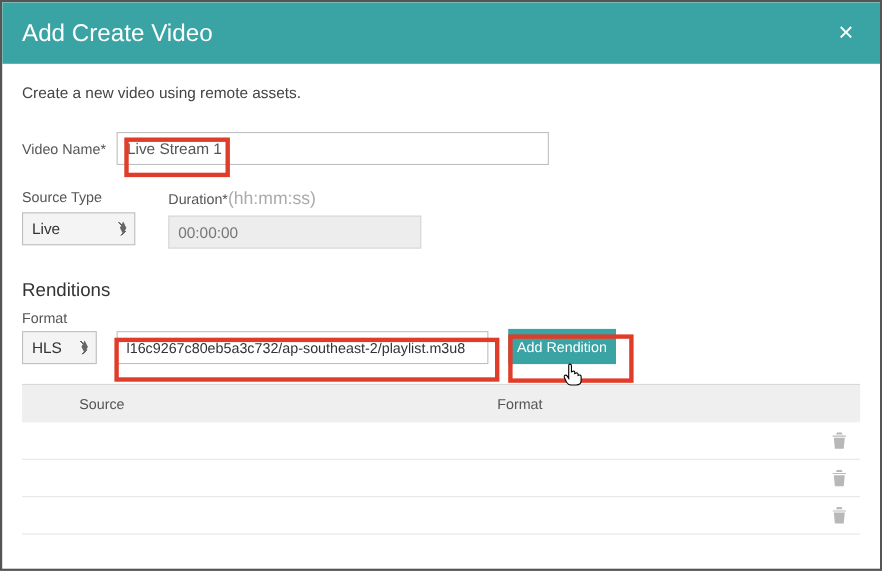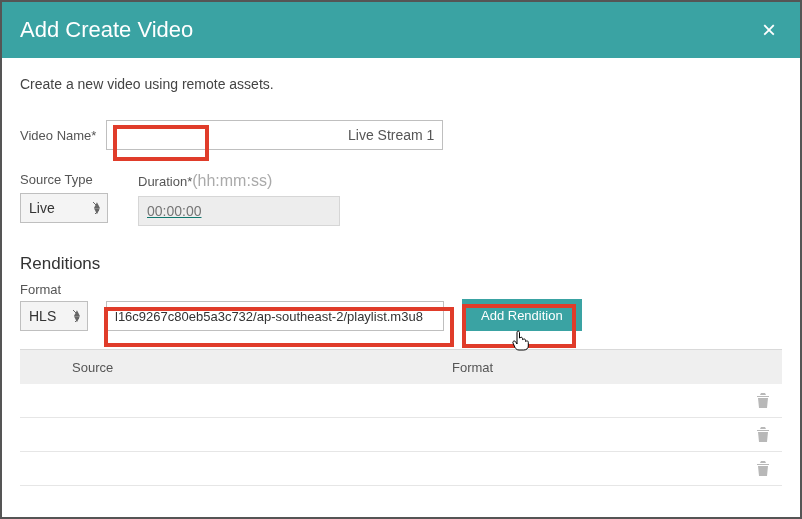--- a/index.html
+++ b/index.html
@@ -48,28 +48,27 @@
   }
   .row { display: flex; align-items: center; gap: 10px; }
   .label {
     font-size: 13px;
     color: #555;
   }
   .label .hint { color: #aaa; font-size: 16px; }
 
   .video-name-row { margin-bottom: 22px; }
   .video-name-input {
-    width: 337px;
+    width: 393px;
     height: 30px;
     border: 1px solid #bfbfbf;
     padding: 0 8px;
     font-size: 14px;
     color: #555;
     outline: none;
-    text-align: right;
   }
 
   .type-dur-row { display: flex; gap: 30px; margin-bottom: 28px; }
   .col { display: flex; flex-direction: column; gap: 6px; }
 
   select, .fake-select {
     height: 30px;
     border: 1px solid #bfbfbf;
     background: #f4f4f4;
     font-size: 14px;
@@ -104,28 +103,27 @@
     top: 50%;
     transform: translateY(-50%);
     font-size: 10px;
     color: #666;
     line-height: 6px;
     pointer-events: none;
     text-align: center;
   }
 
   .duration-input {
-    width: 202px;
+    width: 230px;
     height: 30px;
     border: 1px solid #d6d6d6;
     background: #ededed;
-    color: #0f766e;
-    padding: 0 8px;
-    font-size: 14px;
-    text-decoration: underline;
+    color: #6d28d9;
+    padding: 0 8px;
+    font-size: 14px;
   }
 
   h2.renditions {
     font-size: 17px;
     font-weight: 400;
     color: #333;
     margin: 0 0 8px 0;
   }
   .rend-controls { display: flex; align-items: flex-end; gap: 18px; margin-bottom: 18px; }
   .rend-controls .col { gap: 4px; }
@@ -137,21 +135,21 @@
     padding: 0 8px;
     font-size: 13px;
     color: #333;
     outline: none;
   }
   .add-btn {
     height: 32px;
     background: #3aa3a3;
     color: #fff;
     border: none;
-    padding: 0 19px;
+    padding: 0 8px;
     font-size: 13px;
     cursor: pointer;
     position: relative;
   }
 
   
   .hl {
     position: absolute;
     border: 4px solid #e03c2a;
     pointer-events: none;
@@ -210,21 +208,21 @@
 
     <div class="row video-name-row">
       <span class="label">Video Name*</span>
       <input class="video-name-input" type="text" value="Live Stream 1" style="">
     </div>
 
     <div class="type-dur-row">
       <div class="col">
         <span class="label">Source Type</span>
         <span class="select-wrap">
-          <select class="fake-select" style="width:88px">
+          <select class="fake-select" style="width:103px">
             <option>Live</option>
           </select>
           <span class="updown">▲<br>▼</span>
         </span>
       </div>
       <div class="col">
         <span class="label">
           <span>Duration*</span><span class="hint">(hh:mm:ss)</span>
         </span>
         <input class="duration-input" type="text" disabled="" placeholder="00:00:00" style="">

